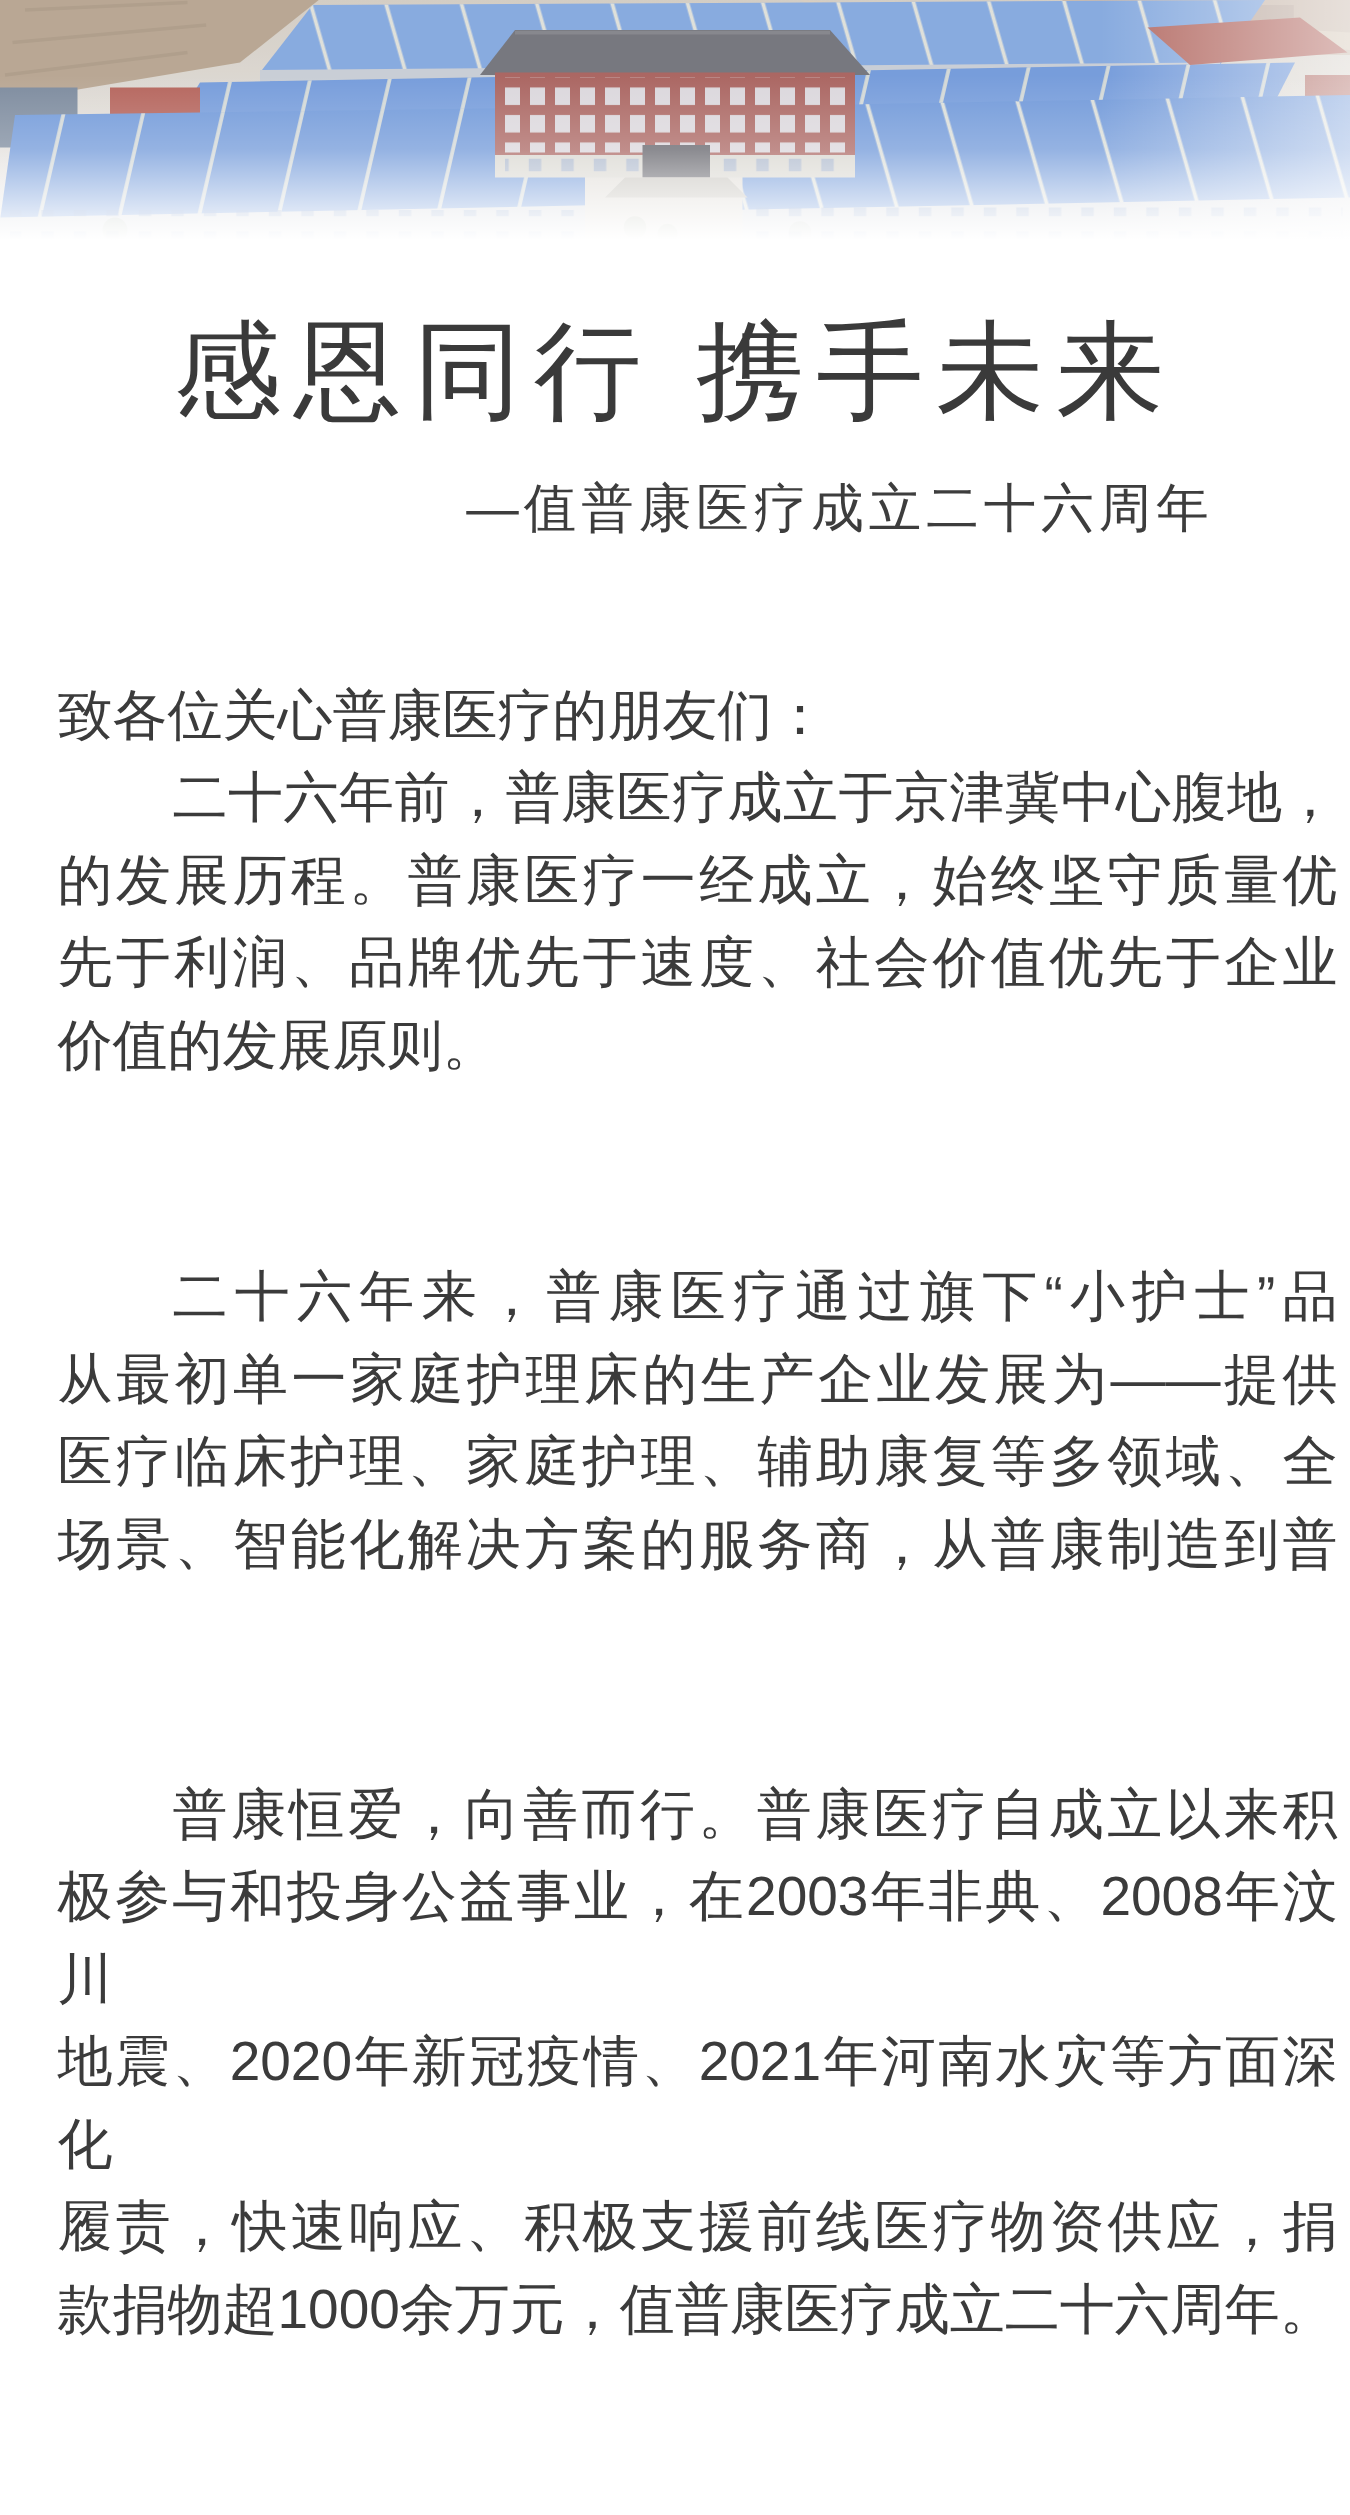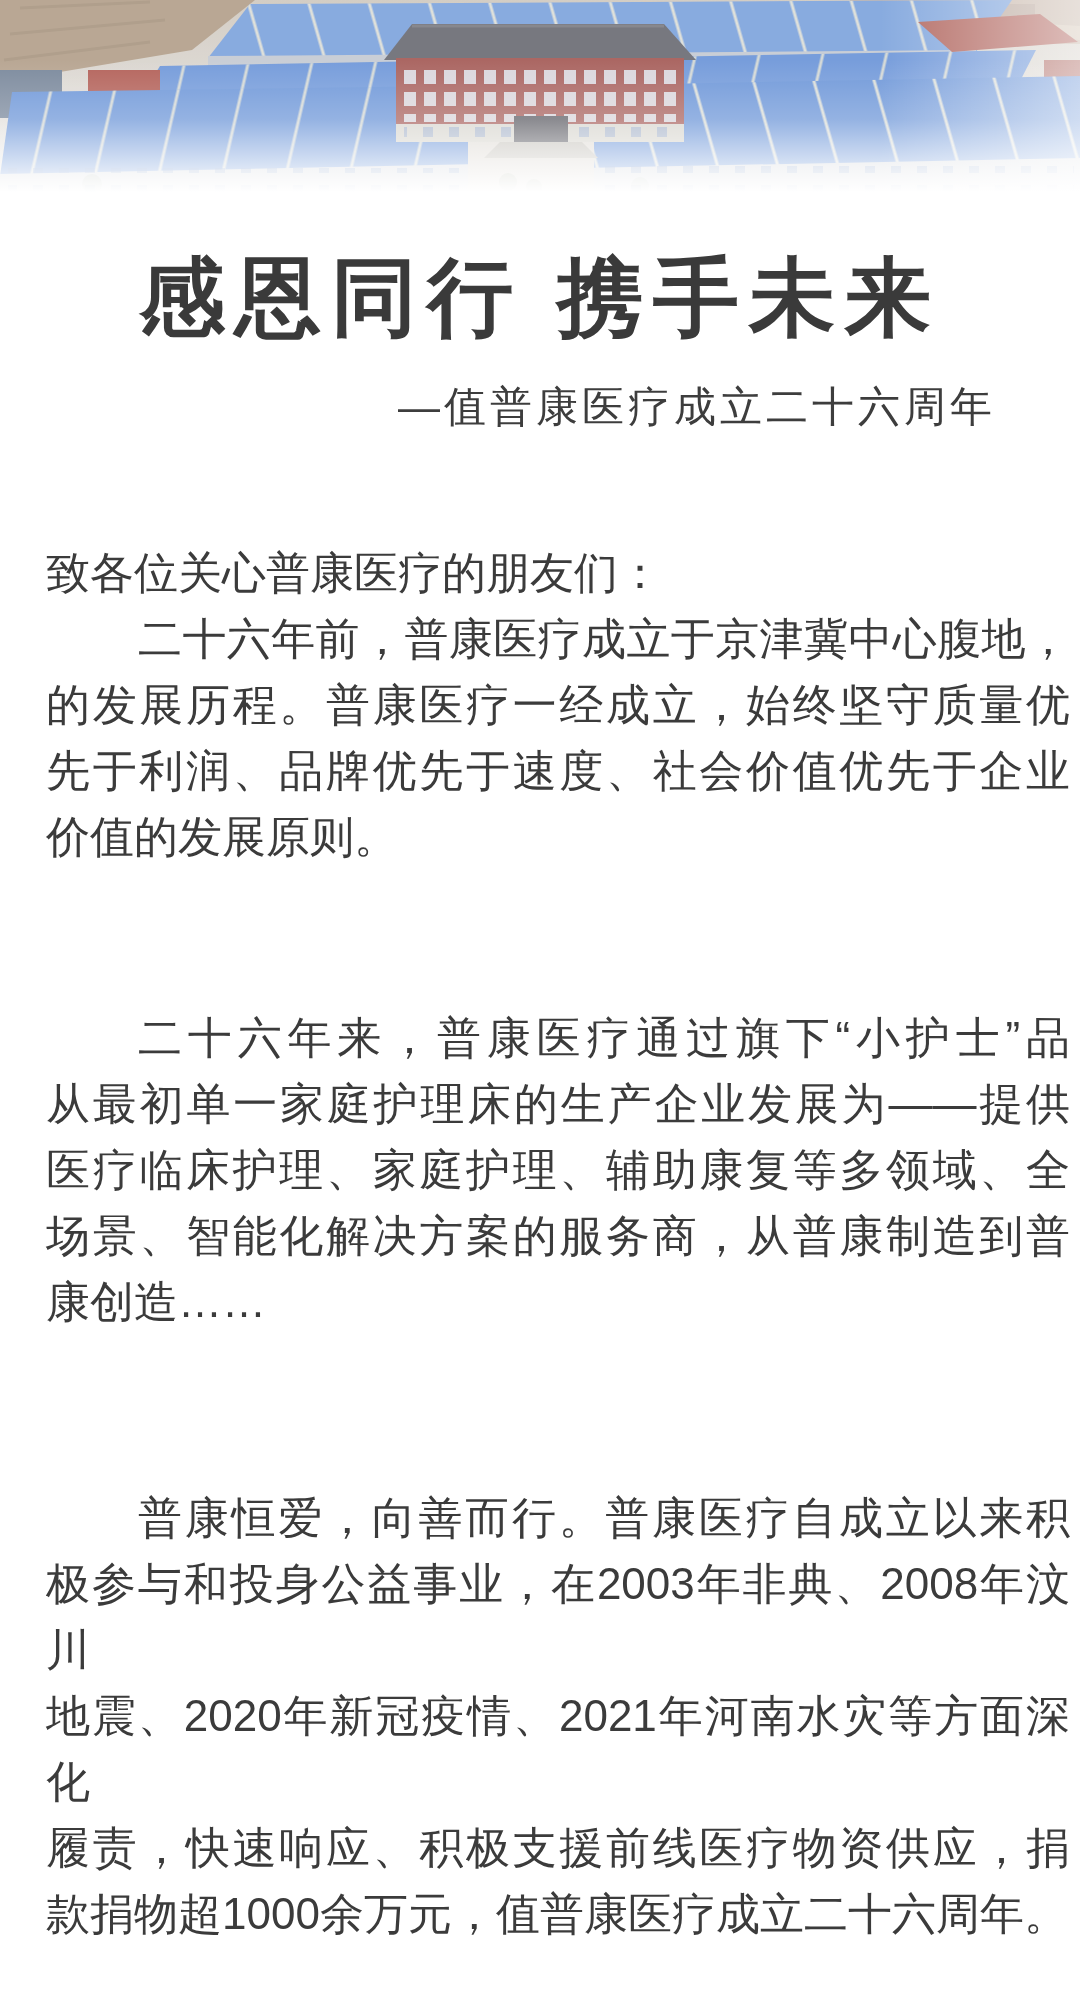--- a/index.html
+++ b/index.html
@@ -1,22 +1,22 @@
 <!DOCTYPE html>
 <html><head>
 <meta charset="utf-8">
 <style>
   html,body{margin:0;padding:0;background:#ffffff;}
   body{width:1080px;height:2012px;overflow:hidden;
        font-family:"Liberation Sans",sans-serif;color:#3b3b3b;}
   .hero{width:1080px;height:192px;display:block;}
   .title-block{margin-top:50px;text-align:center;}
-  .main-title{font-size:86px;line-height:110px;font-weight:700;
+  .main-title{font-size:86px;line-height:110px;font-weight:400;
               letter-spacing:10px;color:#3a3a3a;white-space:pre;}
-  .subtitle{margin-top:26px;text-align:right;padding-right:84px;
+  .subtitle{margin-top:26px;text-align:right;padding-right:109px;
             font-size:42px;line-height:58px;color:#3d3d3d;letter-spacing:4px;}
   .letter{margin-top:104px;padding:0 10px;margin-left:36px;}
   .line{font-size:44px;line-height:66px;color:#3b3b3b;
         text-align:justify;text-align-last:justify;white-space:normal;}
   .line.natural{text-align:left;text-align-last:auto;}
   .line.indent{padding-left:92px;}
   .para{margin:0;}
   .para.gap-1{margin-top:135px;}
   .para.gap-2{margin-top:150px;}
 </style>
@@ -136,21 +136,20 @@
     <div class="line">的发展历程。普康医疗一经成立，始终坚守质量优</div>
     <div class="line">先于利润、品牌优先于速度、社会价值优先于企业</div>
     <div class="line natural">价值的发展原则。</div>
   </div>
 
   <div class="para gap-1">
     <div class="line indent">二十六年来，普康医疗通过旗下“小护士”品</div>
     <div class="line">从最初单一家庭护理床的生产企业发展为——提供</div>
     <div class="line">医疗临床护理、家庭护理、辅助康复等多领域、全</div>
     <div class="line">场景、智能化解决方案的服务商，从普康制造到普</div>
-    <div class="line natural">康创造……</div>
   </div>
 
   <div class="para gap-2">
     <div class="line indent">普康恒爱，向善而行。普康医疗自成立以来积</div>
     <div class="line">极参与和投身公益事业，在2003年非典、2008年汶川</div>
     <div class="line">地震、2020年新冠疫情、2021年河南水灾等方面深化</div>
     <div class="line">履责，快速响应、积极支援前线医疗物资供应，捐</div>
     <div class="line natural">款捐物超1000余万元，值普康医疗成立二十六周年。</div>
   </div>
 </div>

